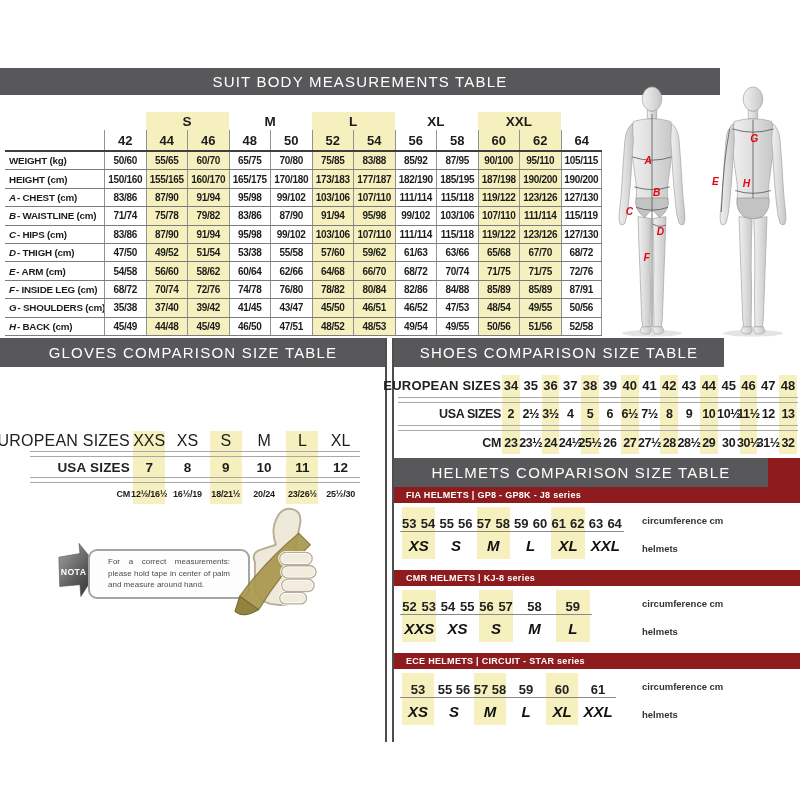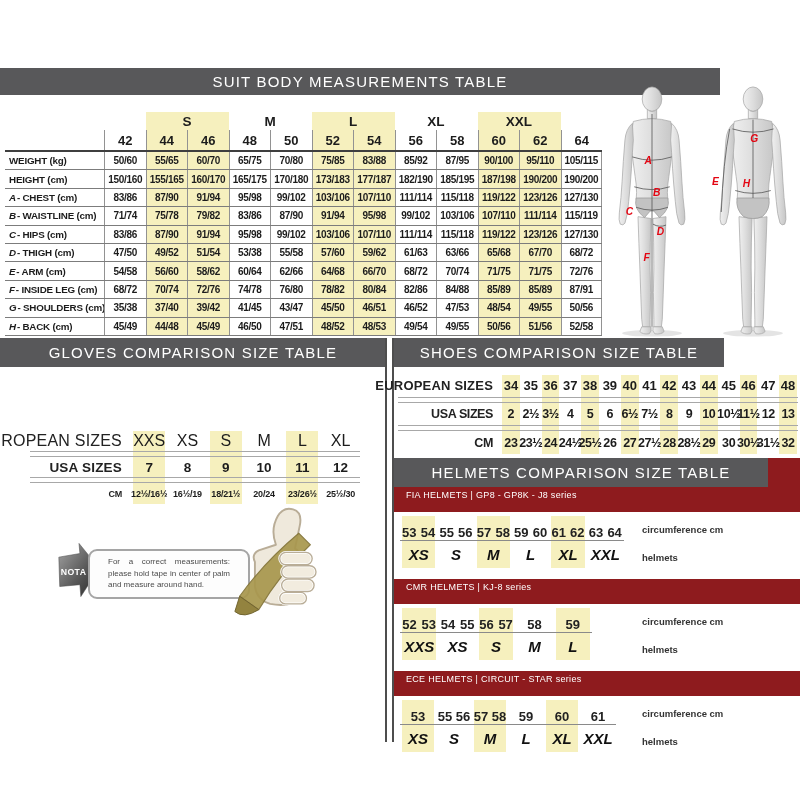--- a/index.html
+++ b/index.html
@@ -40,21 +40,21 @@
   
   #figures{position:absolute;left:604px;top:86px;width:198px;height:252px;display:flex;gap:5px;}
   .fig{width:96px;height:252px;}
   .flet{font:italic 700 11px "Liberation Sans","DejaVu Sans",sans-serif;fill:var(--red);}
 
   
   .strip{position:absolute;}
   #gloves-table{left:30px;top:430px;width:330px;}
   #shoes-table{left:398px;top:374px;width:400px;}
   .stripgrid{position:relative;z-index:1;display:grid;}
-  .srow-lab{display:flex;align-items:center;justify-content:flex-end;padding-right:8px;
+  .srow-lab{display:flex;align-items:center;justify-content:flex-end;
             font-size:9px;font-weight:700;letter-spacing:.2px;color:#222;white-space:nowrap;}
   .scell{display:flex;align-items:center;justify-content:center;white-space:nowrap;}
   .ssep{grid-column:1 / -1;height:4px;border-top:1px solid #a8a8a8;border-bottom:1px solid #a8a8a8;}
   .band{position:absolute;top:1px;bottom:1px;background:var(--hl);z-index:0;}
   #gloves-table .v-eu{font-size:16px;font-weight:400;height:21px;}
   #gloves-table .v-usa{font-size:13.5px;font-weight:700;height:20px;}
   #gloves-table .v-cm{font-size:9px;font-weight:700;height:22px;letter-spacing:-0.2px;}
   #shoes-table .v-eu{font-size:13px;font-weight:700;height:23px;}
   #shoes-table .v-usa{font-size:12.5px;font-weight:700;height:22px;letter-spacing:-0.4px;}
   #shoes-table .v-cm{font-size:12.5px;font-weight:700;height:24px;letter-spacing:-0.4px;}
@@ -62,21 +62,21 @@
   
   #nota-arrow{position:absolute;left:57px;top:540px;width:44px;height:60px;}
   #nota-bubble{position:absolute;left:88px;top:549px;width:122px;min-height:36px;
                border:2px solid #a5a5a5;border-radius:9px;background:#fdfdfd;
                font-size:8px;color:#4a4a4a;padding:5px 18px;text-align:justify;line-height:1.45;}
   #thumb{position:absolute;left:232px;top:500px;width:105px;height:120px;}
 
   
   #helmets-body{position:absolute;left:394px;top:487px;width:406px;}
   .hsec{position:relative;margin-bottom:7px;}
-  .hbar{height:25px;background:var(--red-bar);color:#fff;font-size:9px;font-weight:400;
+  .hbar{height:16px;background:var(--red-bar);color:#fff;font-size:9px;font-weight:700;
         line-height:17px;padding-left:12px;letter-spacing:.3px;}
   .hcont{position:relative;height:60px;}
   .hgroups{position:absolute;left:6px;top:4px;bottom:4px;display:flex;}
   .hsec0 .hgroups{width:224px;} .hsec1 .hgroups{width:192px;} .hsec2 .hgroups{width:216px;}
   .hgroup{flex:1;position:relative;display:flex;flex-direction:column;}
   .hband{position:absolute;left:2px;right:2px;top:0;bottom:0;background:var(--hl);z-index:0;}
   .hnums{height:24px;display:flex;align-items:flex-end;justify-content:space-around;
          position:relative;z-index:1;font-size:13px;font-weight:700;color:#222;}
   .hsize{flex:1;display:flex;align-items:center;justify-content:center;font-style:italic;
          font-weight:700;font-size:15px;z-index:1;color:#111;}

